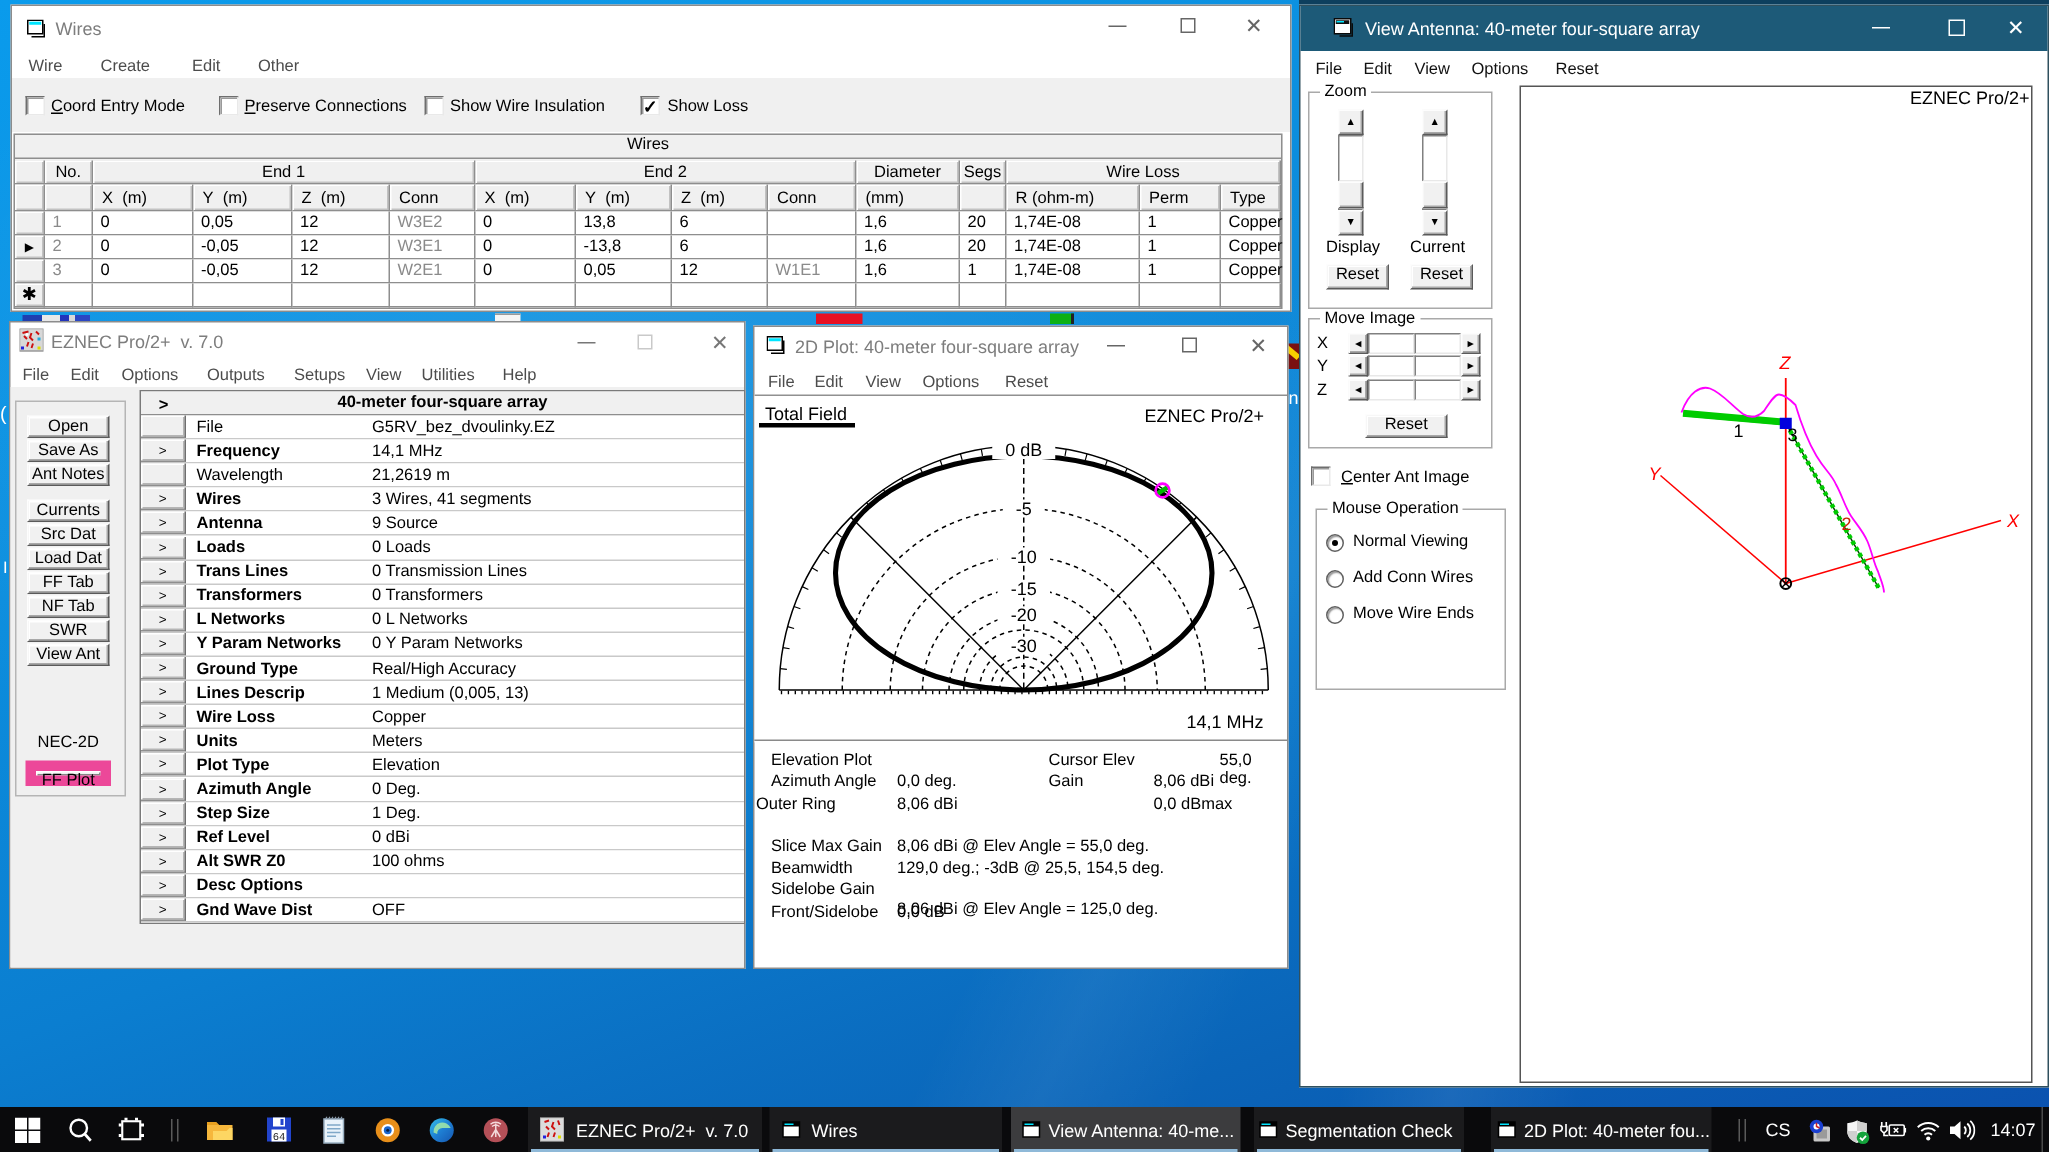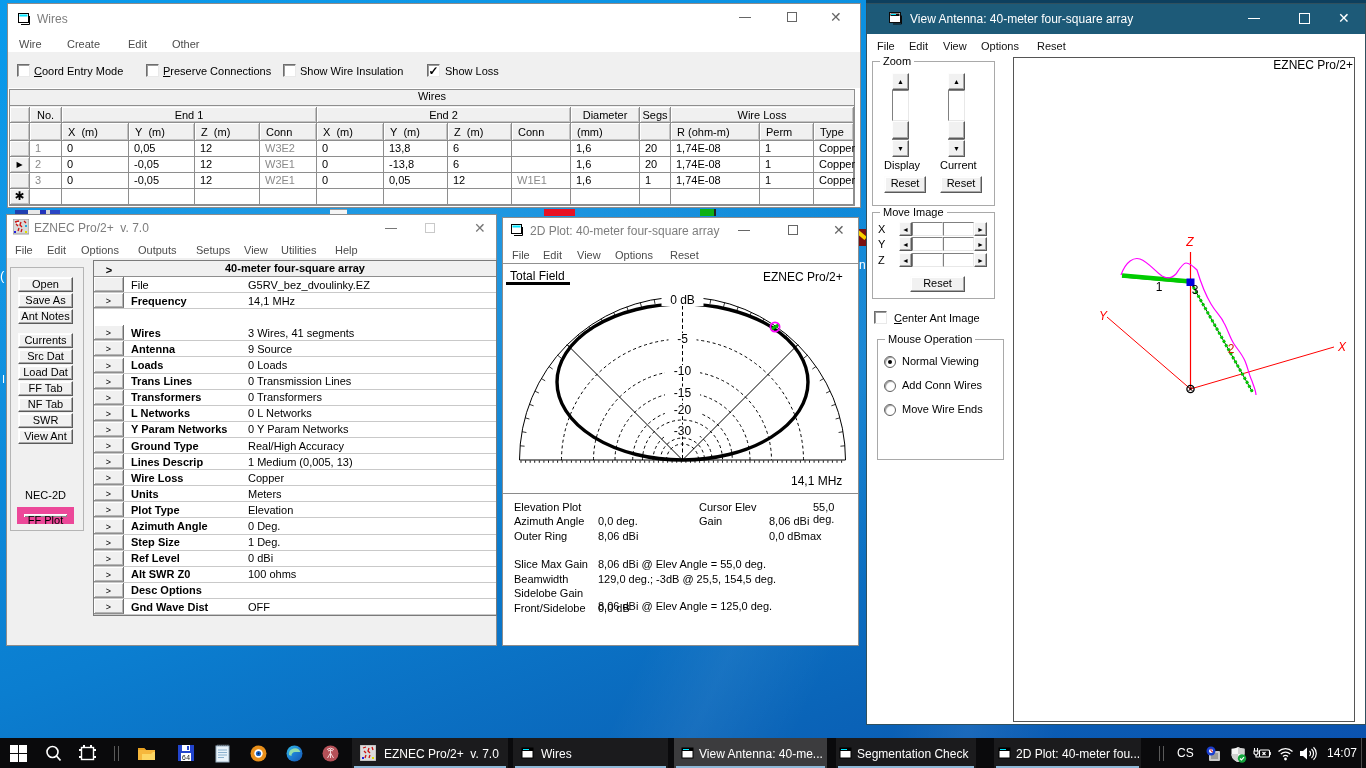--- a/index.html
+++ b/index.html
@@ -224,20 +224,25 @@
     <div class="ezhdr"><div class="ezarr" style="top:2px;"><b>&gt;</b></div><b>40-meter four-square array</b></div>
     <div class="ezrow" style="top:16.0px;">
         <div class="ezac"></div>
         <div class="ezlab">File</div>
         <div class="ezval">G5RV_bez_dvoulinky.EZ</div>
       </div>
     <div class="ezrow" style="top:32.1px;">
         <div class="ezac"><span class="ezar">&gt;</span></div>
         <div class="ezlab"><b>Frequency</b></div>
         <div class="ezval">14,1 MHz</div>
+      </div>
+    <div class="ezrow" style="top:48.2px;">
+        <div class="ezac"></div>
+        <div class="ezlab">Wavelength</div>
+        <div class="ezval">21,2619 m</div>
       </div>
     <div class="ezrow" style="top:64.3px;">
         <div class="ezac"><span class="ezar">&gt;</span></div>
         <div class="ezlab"><b>Wires</b></div>
         <div class="ezval">3 Wires, 41 segments</div>
       </div>
     <div class="ezrow" style="top:80.4px;">
         <div class="ezac"><span class="ezar">&gt;</span></div>
         <div class="ezlab"><b>Antenna</b></div>
         <div class="ezval">9 Source</div>
@@ -381,21 +386,21 @@
   <div class="abs" style="left:288px;top:256px;font-size:12px;">14,1 MHz</div>
   <div class="abs" style="left:0px;top:275px;width:355px;height:2px;border-top:1px solid #8a8a8a;border-bottom:1px solid #fff;"></div>
 
   <div class="abs" style="left:11px;top:283px;">Elevation Plot</div>
   <div class="abs" style="left:196px;top:283px;">Cursor Elev</div>
   <div class="abs" style="left:266px;top:283px;margin-left:44px;">55,0 deg.</div>
   <div class="abs" style="left:11px;top:297px;">Azimuth Angle</div>
   <div class="abs" style="left:95px;top:297px;">0,0 deg.</div>
   <div class="abs" style="left:196px;top:297px;">Gain</div>
   <div class="abs" style="left:266px;top:297px;">8,06 dBi</div>
-  <div class="abs" style="left:11px;top:312px;">Outer Ring</div>
+  <div class="abs" style="left:1px;top:312px;">Outer Ring</div>
   <div class="abs" style="left:95px;top:312px;">8,06 dBi</div>
   <div class="abs" style="left:266px;top:312px;">0,0 dBmax</div>
   <div class="abs" style="left:11px;top:340px;">Slice Max Gain</div>
   <div class="abs" style="left:95px;top:340px;">8,06 dBi @ Elev Angle = 55,0 deg.</div>
   <div class="abs" style="left:11px;top:355px;">Beamwidth</div>
   <div class="abs" style="left:95px;top:355px;">129,0 deg.; -3dB @ 25,5, 154,5 deg.</div>
   <div class="abs" style="left:11px;top:369px;">Sidelobe Gain</div>
   <div class="abs" style="left:95px;top:382px;">8,06 dBi @ Elev Angle = 125,0 deg.</div>
   <div class="abs" style="left:11px;top:384px;">Front/Sidelobe</div>
   <div class="abs" style="left:95px;top:384px;">0,0 dB</div>

